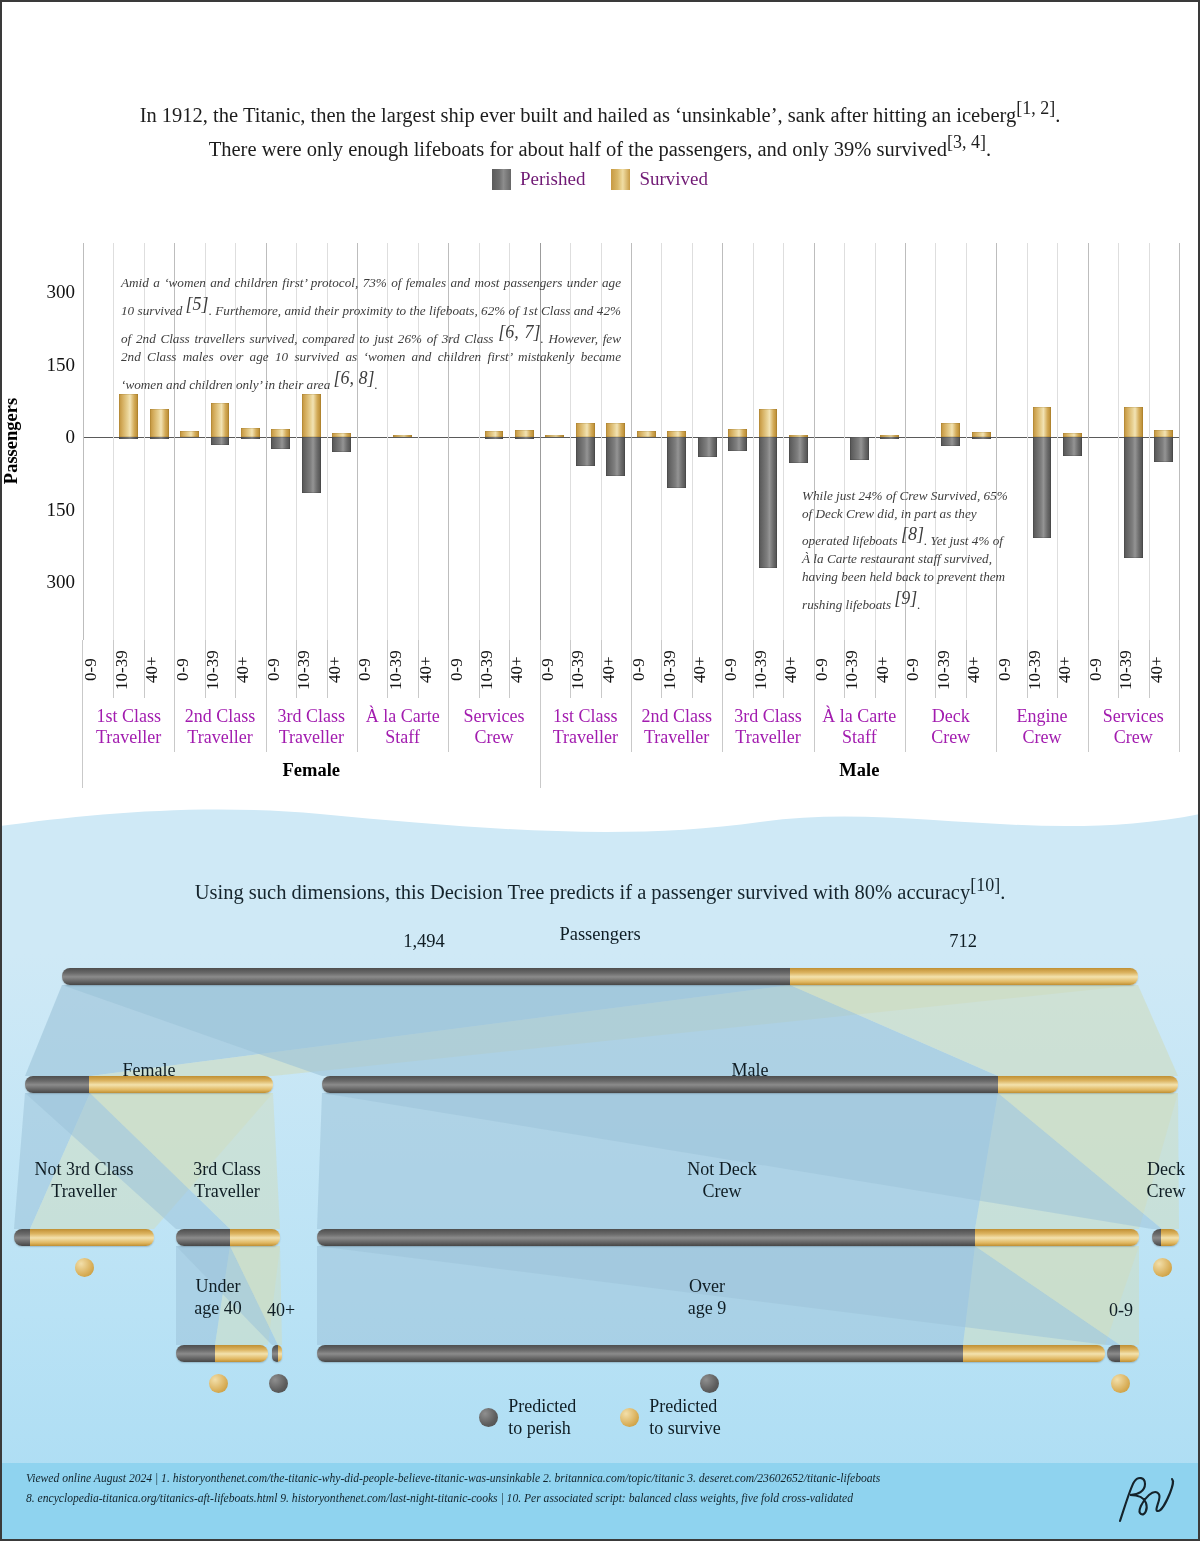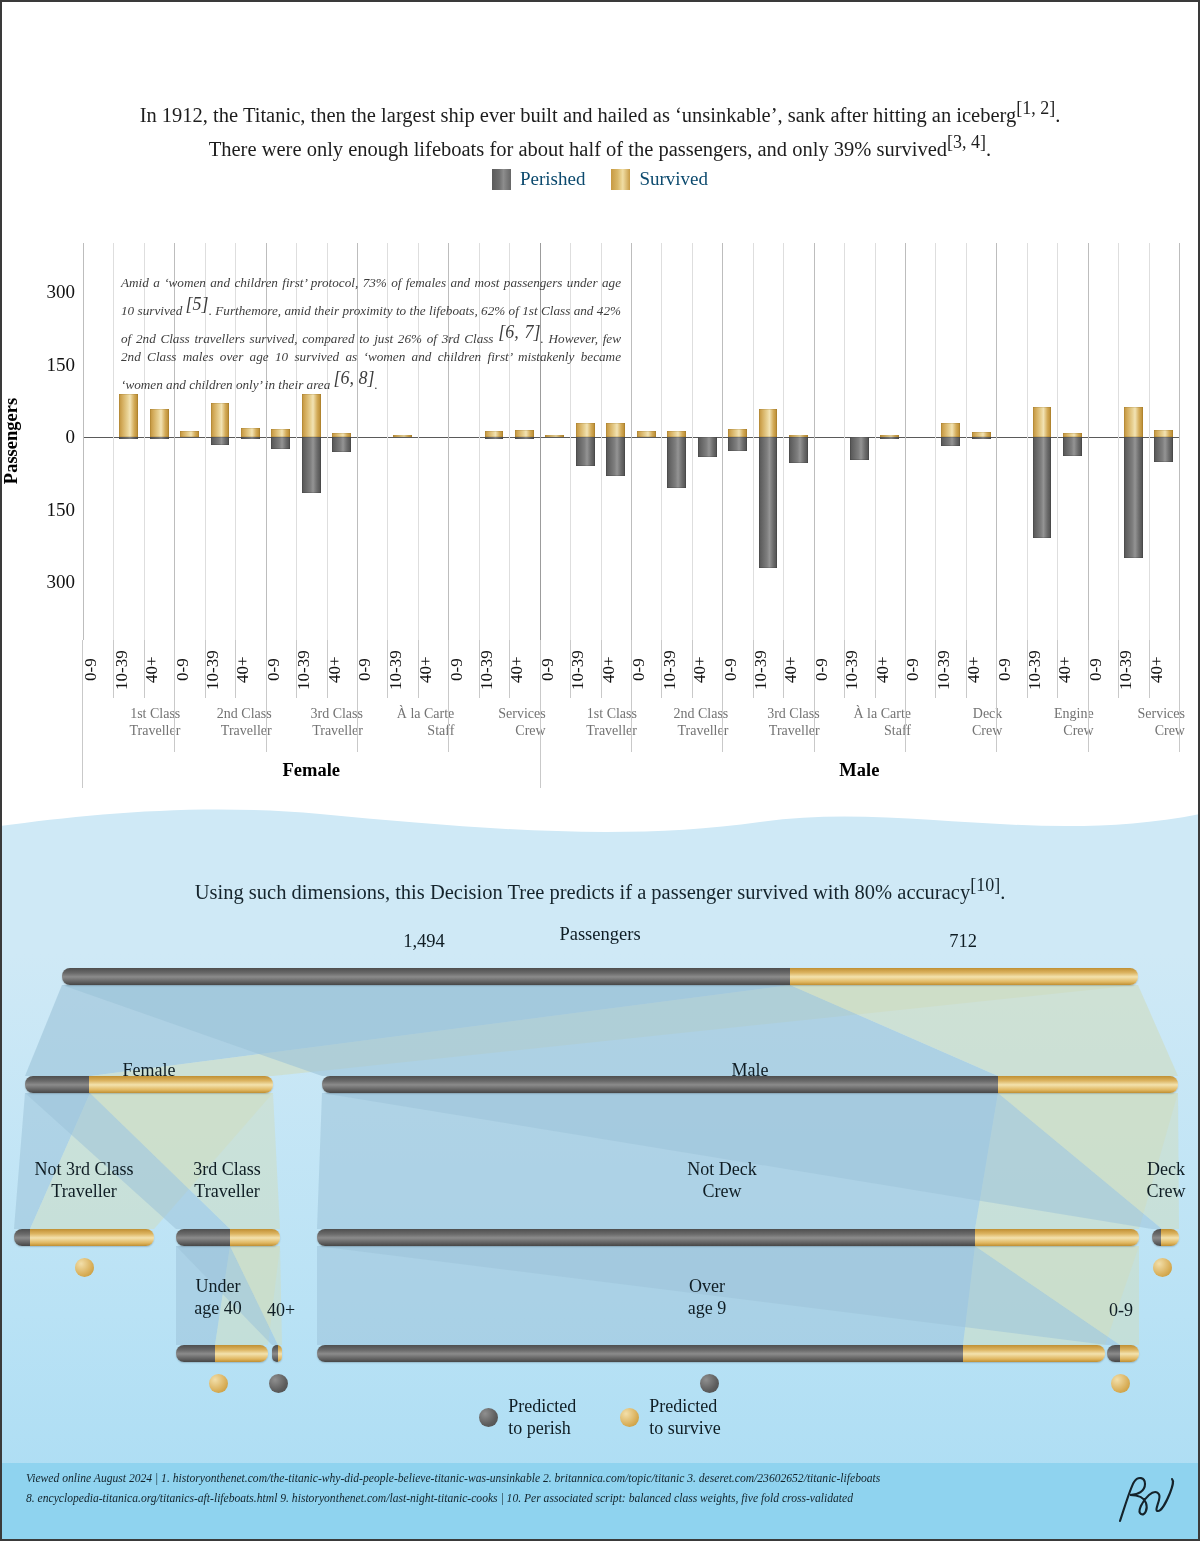--- a/index.html
+++ b/index.html
@@ -20,21 +20,21 @@
   #subtitle{
     position:absolute;left:100px;top:96px;width:1000px;text-align:center;
     font-size:20.5px;line-height:1.35;color:#1d1d1d;
   }
   .sup{font-size:18px;vertical-align:super;}
 
   
   #legend{
     position:absolute;left:0;top:168px;width:1200px;
     display:flex;justify-content:center;align-items:center;gap:26px;
-    font-size:19px;color:#0c4a6e;
+    font-size:19px;color:#701a75;
   }
   .lg{display:flex;align-items:center;gap:9px;}
   .lg-sw{width:19px;height:21px;}
   .sw-perish{background:linear-gradient(to right,#5b5b5b 0%,#6e6e6e 38%,#8d8d8d 60%,#666 100%);}
   .sw-surv{background:linear-gradient(to right,#c79a42 0%,#d9b868 35%,#f0dda4 62%,#c79b45 100%);}
 
   
   #chart{position:absolute;left:83px;top:243px;width:1096px;height:397px;}
   #plot{position:absolute;inset:0;}
   .vgrid{position:absolute;top:0;bottom:0;width:1px;background:#dedede;}
@@ -57,21 +57,21 @@
   .annot{position:absolute;font-style:italic;font-size:13.2px;line-height:1.34;color:#3d3d3d;}
   #annot1{left:38px;top:31px;width:500px;text-align:justify;}
   #annot2{left:719px;top:244px;width:212px;text-align:left;}
 
   
   #axtable{position:absolute;left:0;top:640px;width:960px;height:150px;padding-left:40px;}
   .rowlabel{position:absolute;right:1120px;width:72px;text-align:right;font-size:18px;color:#111;}
   .agecell{position:absolute;bottom:0;width:34px;text-align:center;
     font-size:17px;color:#111;white-space:nowrap;
     writing-mode:vertical-rl;transform:rotate(180deg);}
-  .grpcell{position:absolute;text-align:right;font-size:14px;line-height:1.18;color:#737373;}
+  .grpcell{position:absolute;text-align:center;font-size:18px;line-height:1.18;color:#a21caf;}
   .sexcell{position:absolute;text-align:center;font-size:18.5px;font-weight:bold;color:#000;}
   .tsep{position:absolute;width:1px;background:#c9c9c9;}
 
   
   #water{position:absolute;left:0;top:788px;width:1200px;height:753px;overflow:hidden;}
   #waterbg{position:absolute;left:0;top:0;width:1200px;height:753px;
     background:linear-gradient(to bottom,#cfe9f6 0%,#cfe9f6 22%,#b9e2f5 70%,#aadcf3 100%);}
   #wavesvg{position:absolute;left:0;top:0;}
 
   #tree{position:absolute;left:0;top:0;width:1200px;height:753px;}
@@ -213,20 +213,21 @@
         <div class="bar bar-s" style="left: 949.562px; width: 18.8756px; top: 164.033px; height: 29.9667px;"></div>
         <div class="bar bar-p" style="left: 949.562px; width: 18.8756px; top: 194px; height: 100.533px;"></div>
         <div class="bar bar-s" style="left: 980.007px; width: 18.8756px; top: 190.133px; height: 3.86667px;"></div>
         <div class="bar bar-p" style="left: 980.007px; width: 18.8756px; top: 194px; height: 19.3333px;"></div>
         <div class="bar bar-s" style="left: 1040.9px; width: 18.8756px; top: 164.033px; height: 29.9667px;"></div>
         <div class="bar bar-p" style="left: 1040.9px; width: 18.8756px; top: 194px; height: 120.833px;"></div>
         <div class="bar bar-s" style="left: 1071.34px; width: 18.8756px; top: 187.233px; height: 6.76667px;"></div>
         <div class="bar bar-p" style="left: 1071.34px; width: 18.8756px; top: 194px; height: 25.1333px;"></div>
       </div>
     <div class="annot" id="annot1">Amid a ‘women and children first’ protocol, 73% of females and most passengers under age 10 survived <span class="sup">[5]</span>. Furthemore, amid their proximity to the lifeboats, 62% of 1st Class and 42% of 2nd Class travellers survived, compared to just 26% of 3rd Class <span class="sup">[6, 7]</span>. However, few 2nd Class males over age 10 survived as ‘women and children first’ mistakenly became ‘women and children only’ in their area <span class="sup">[6, 8]</span>.</div>
+    <div class="annot" id="annot2">While just 24% of Crew Survived, 65% of Deck Crew did, in part as they operated lifeboats <span class="sup">[8]</span>. Yet just 4% of À la Carte restaurant staff survived, having been held back to prevent them rushing lifeboats <span class="sup">[9]</span>.</div>
   <div class="ytick" style="top: 49px;">300</div>
       <div class="ytick" style="top: 121.5px;">150</div>
       <div class="ytick" style="top: 194px;">0</div>
       <div class="ytick" style="top: 266.5px;">150</div>
       <div class="ytick" style="top: 339px;">300</div>
     </div>
 
   <div id="axtable">
       <div class="rowlabel" style="top: 22px;">Age</div>
       <div class="rowlabel" style="top: 74px;">Group</div>

